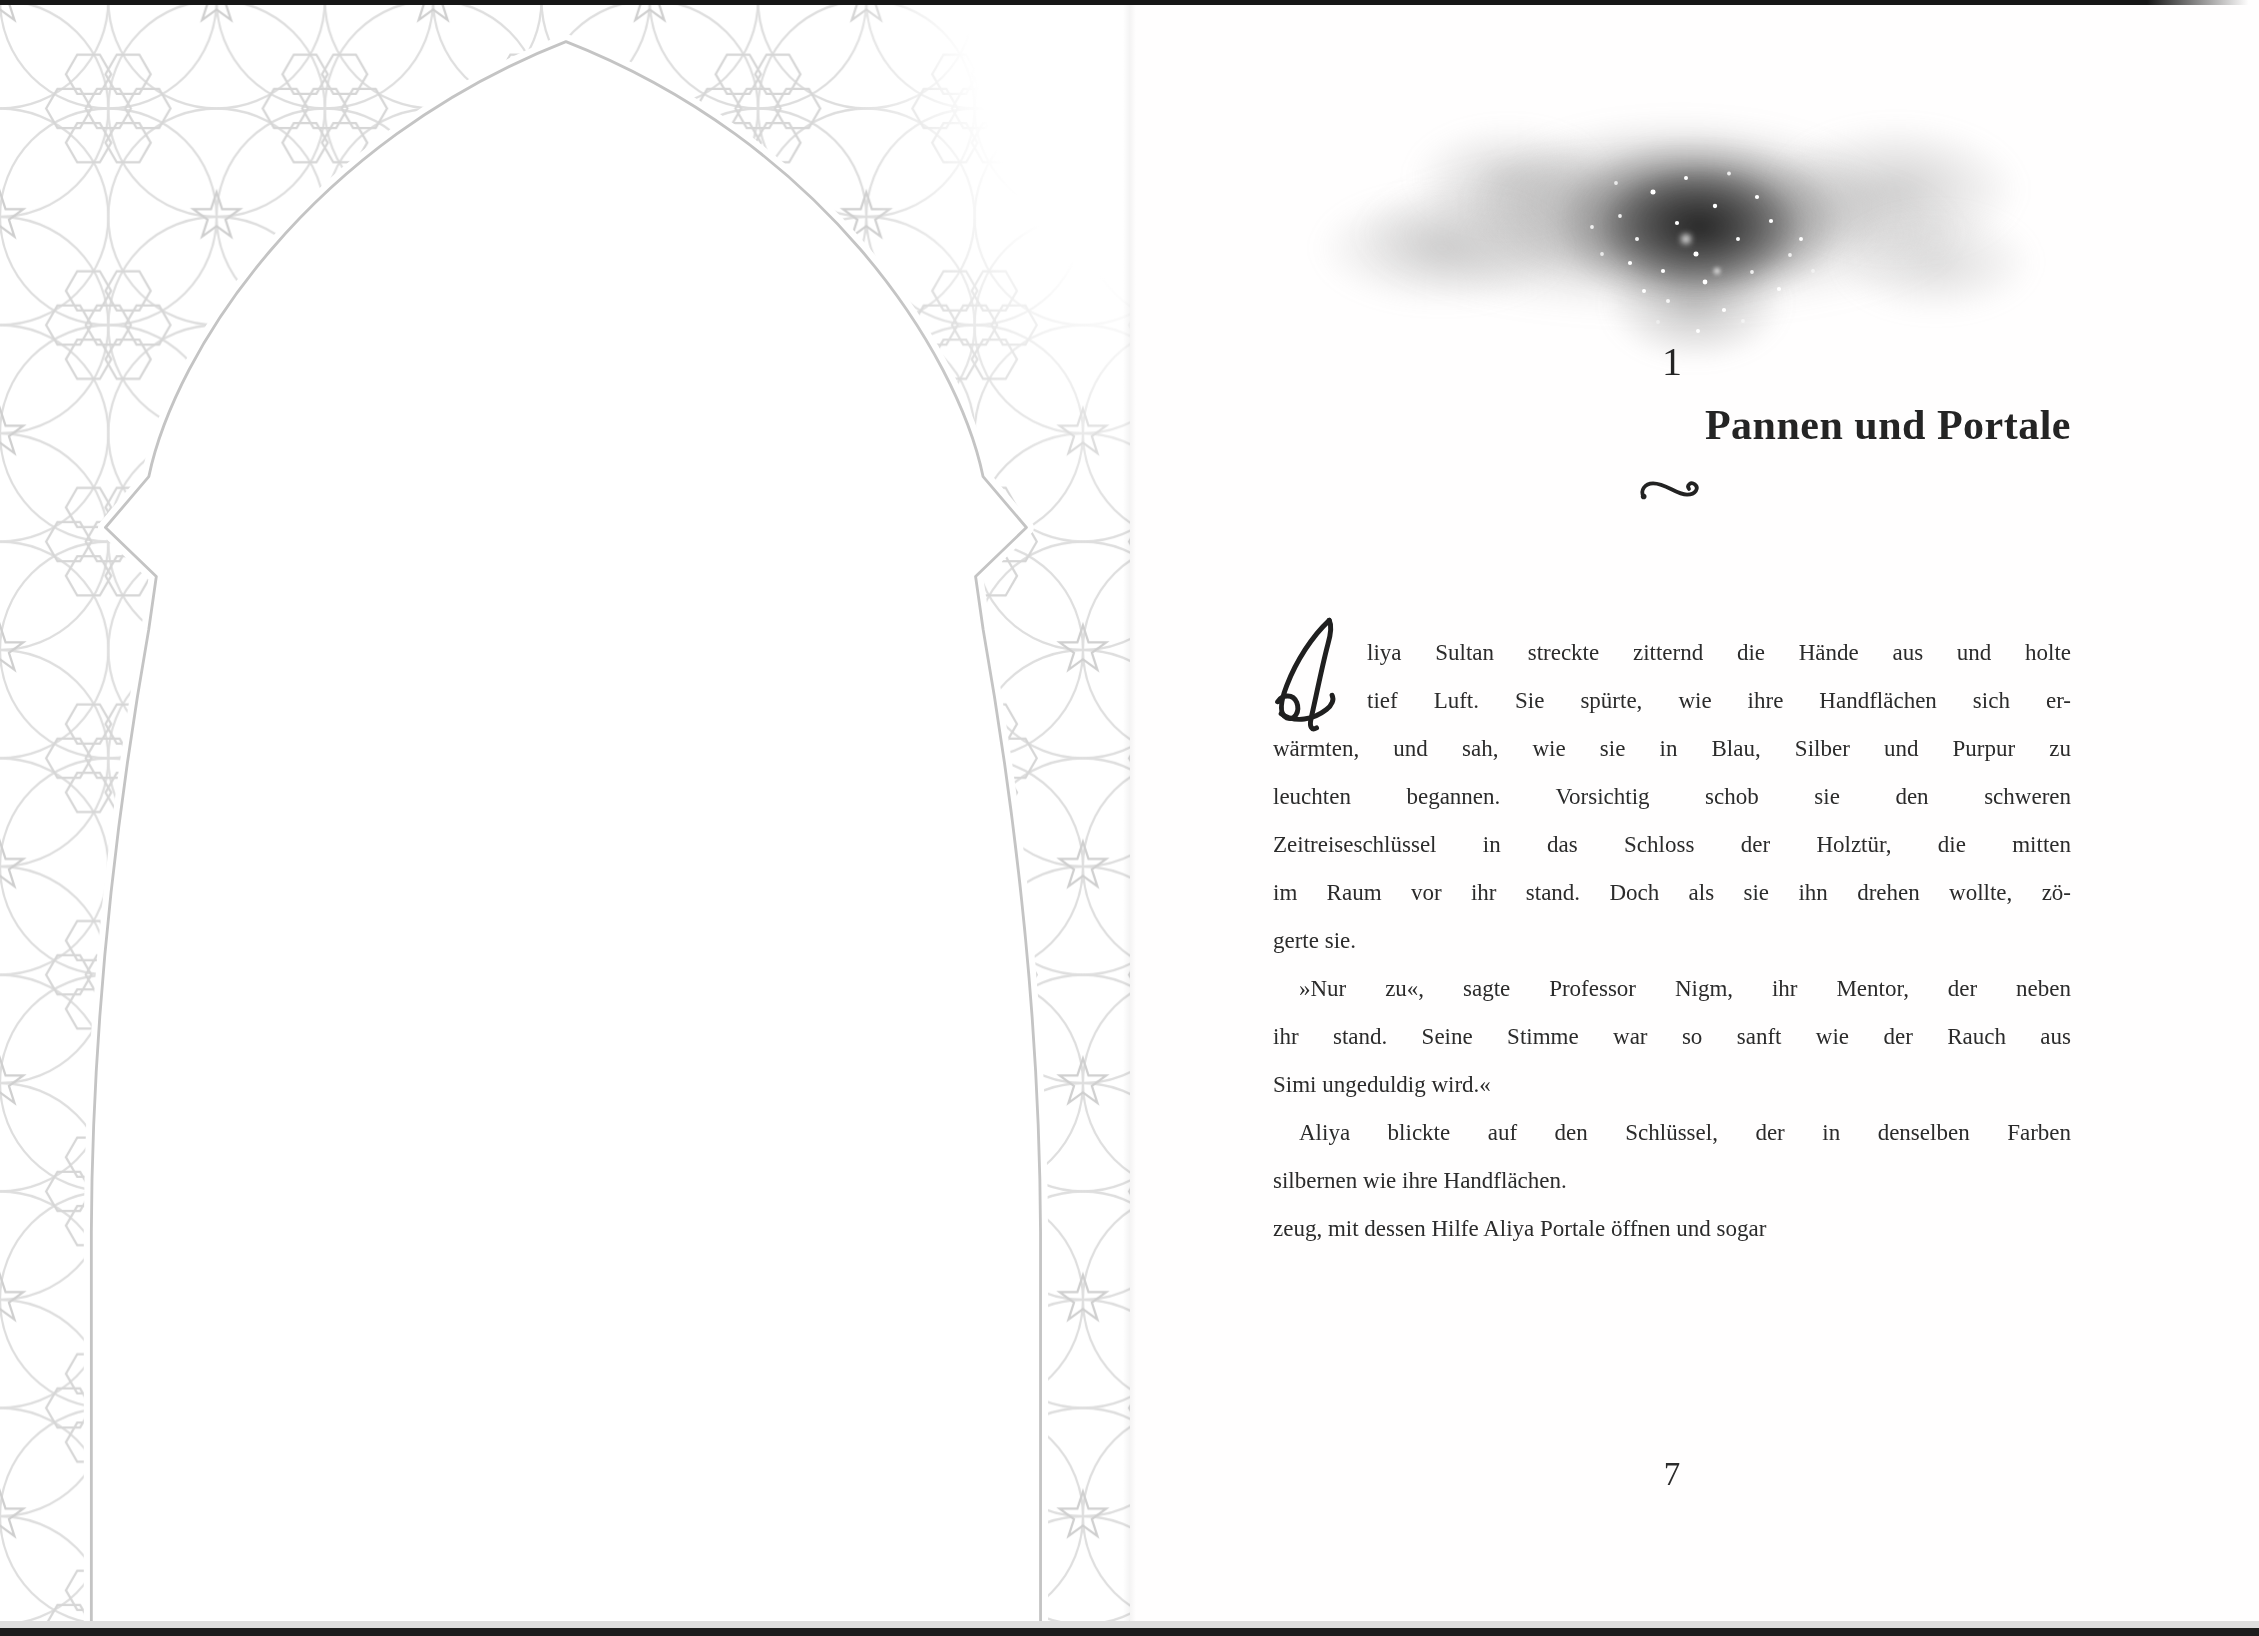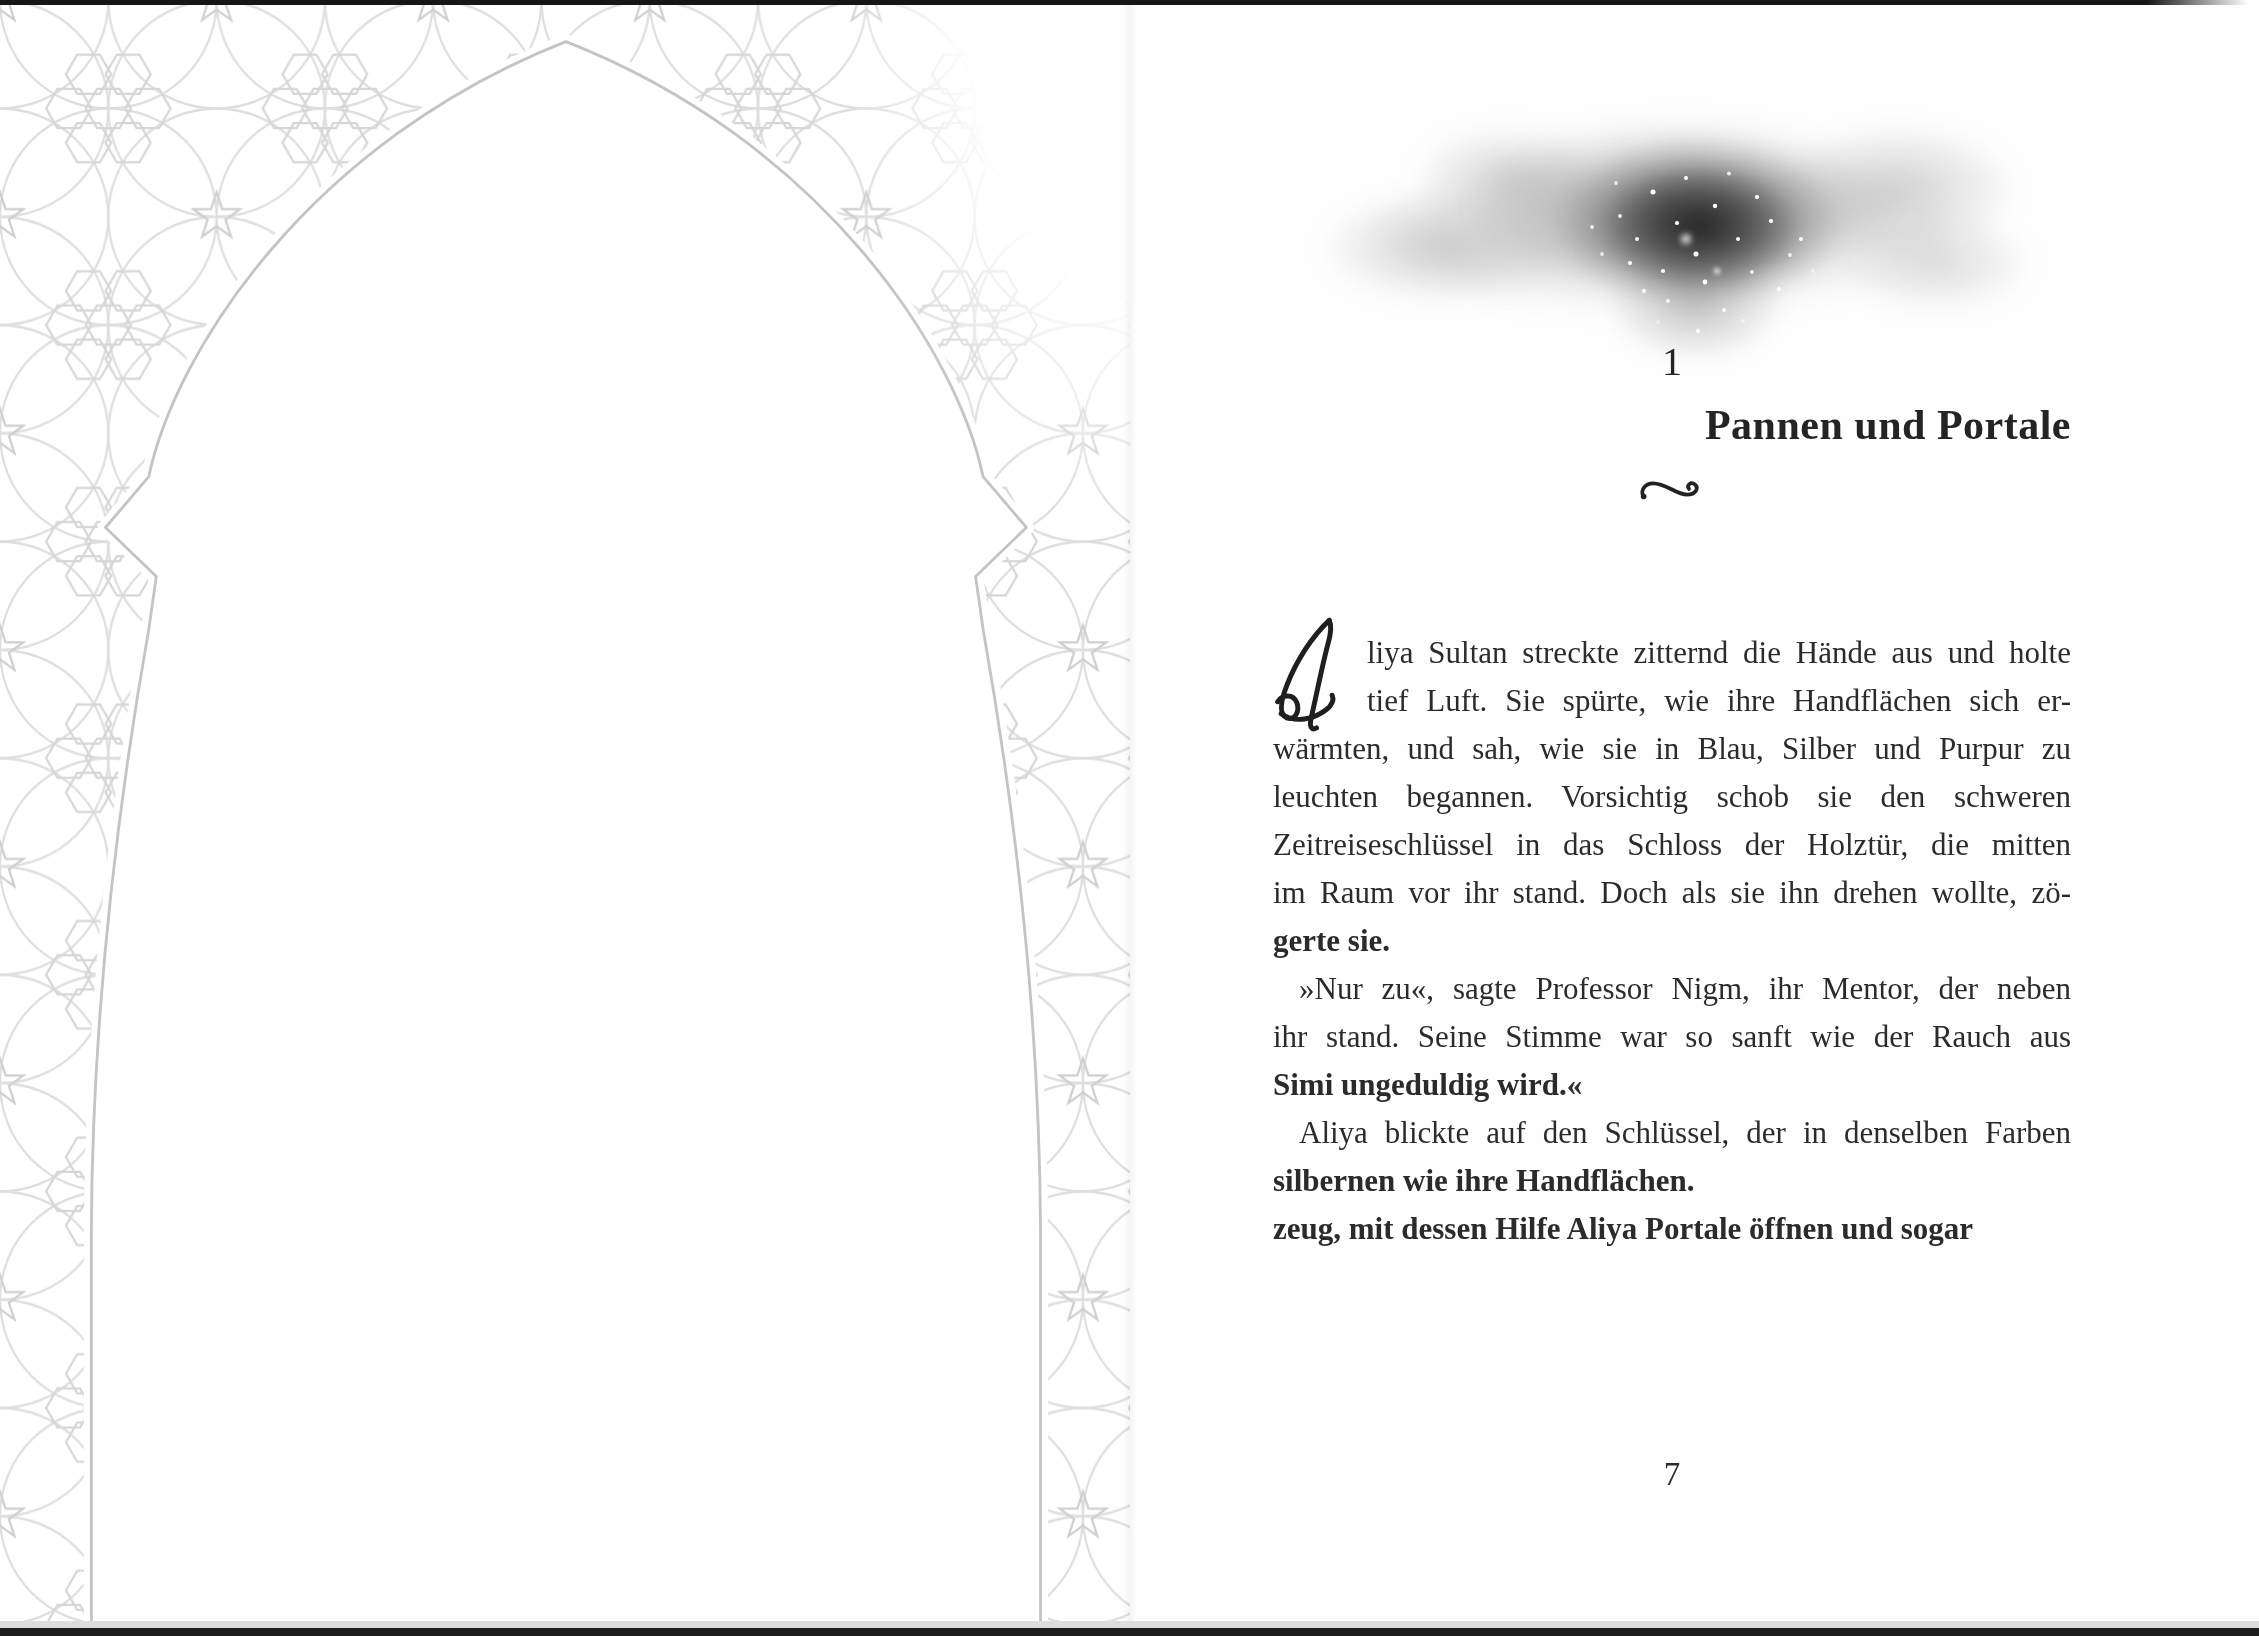--- a/index.html
+++ b/index.html
@@ -75,24 +75,24 @@
     text-align:right;font-size:42px;line-height:49px;font-weight:bold;color:#242424;
     letter-spacing:0.5px;
   }
   .ornament{position:absolute;left:143px;top:469px;width:798px;text-align:center;}
   .ornament svg{display:inline-block;}
 
   .dropcap{position:absolute;left:137px;top:597px;width:92px;height:162px;}
 
   .body-text{
     position:absolute;left:143px;top:629px;width:798px;
-    font-size:31px;line-height:48px;color:#2b2b2b;
+    font-size:23px;line-height:48px;color:#2b2b2b;
   }
   .line{text-align:justify;text-align-last:justify;white-space:normal;}
-  .line.lastline{text-align-last:left;font-weight:bold;}
+  .line.lastline{text-align-last:left;}
   .line.indent{text-indent:26px;}
   .line.dropline{margin-left:94px;}
 
   .pagenum{
     position:absolute;left:143px;top:1456px;width:798px;
     text-align:center;font-size:33px;color:#2b2b2b;
   }
 </style>
 </head>
 <body>

